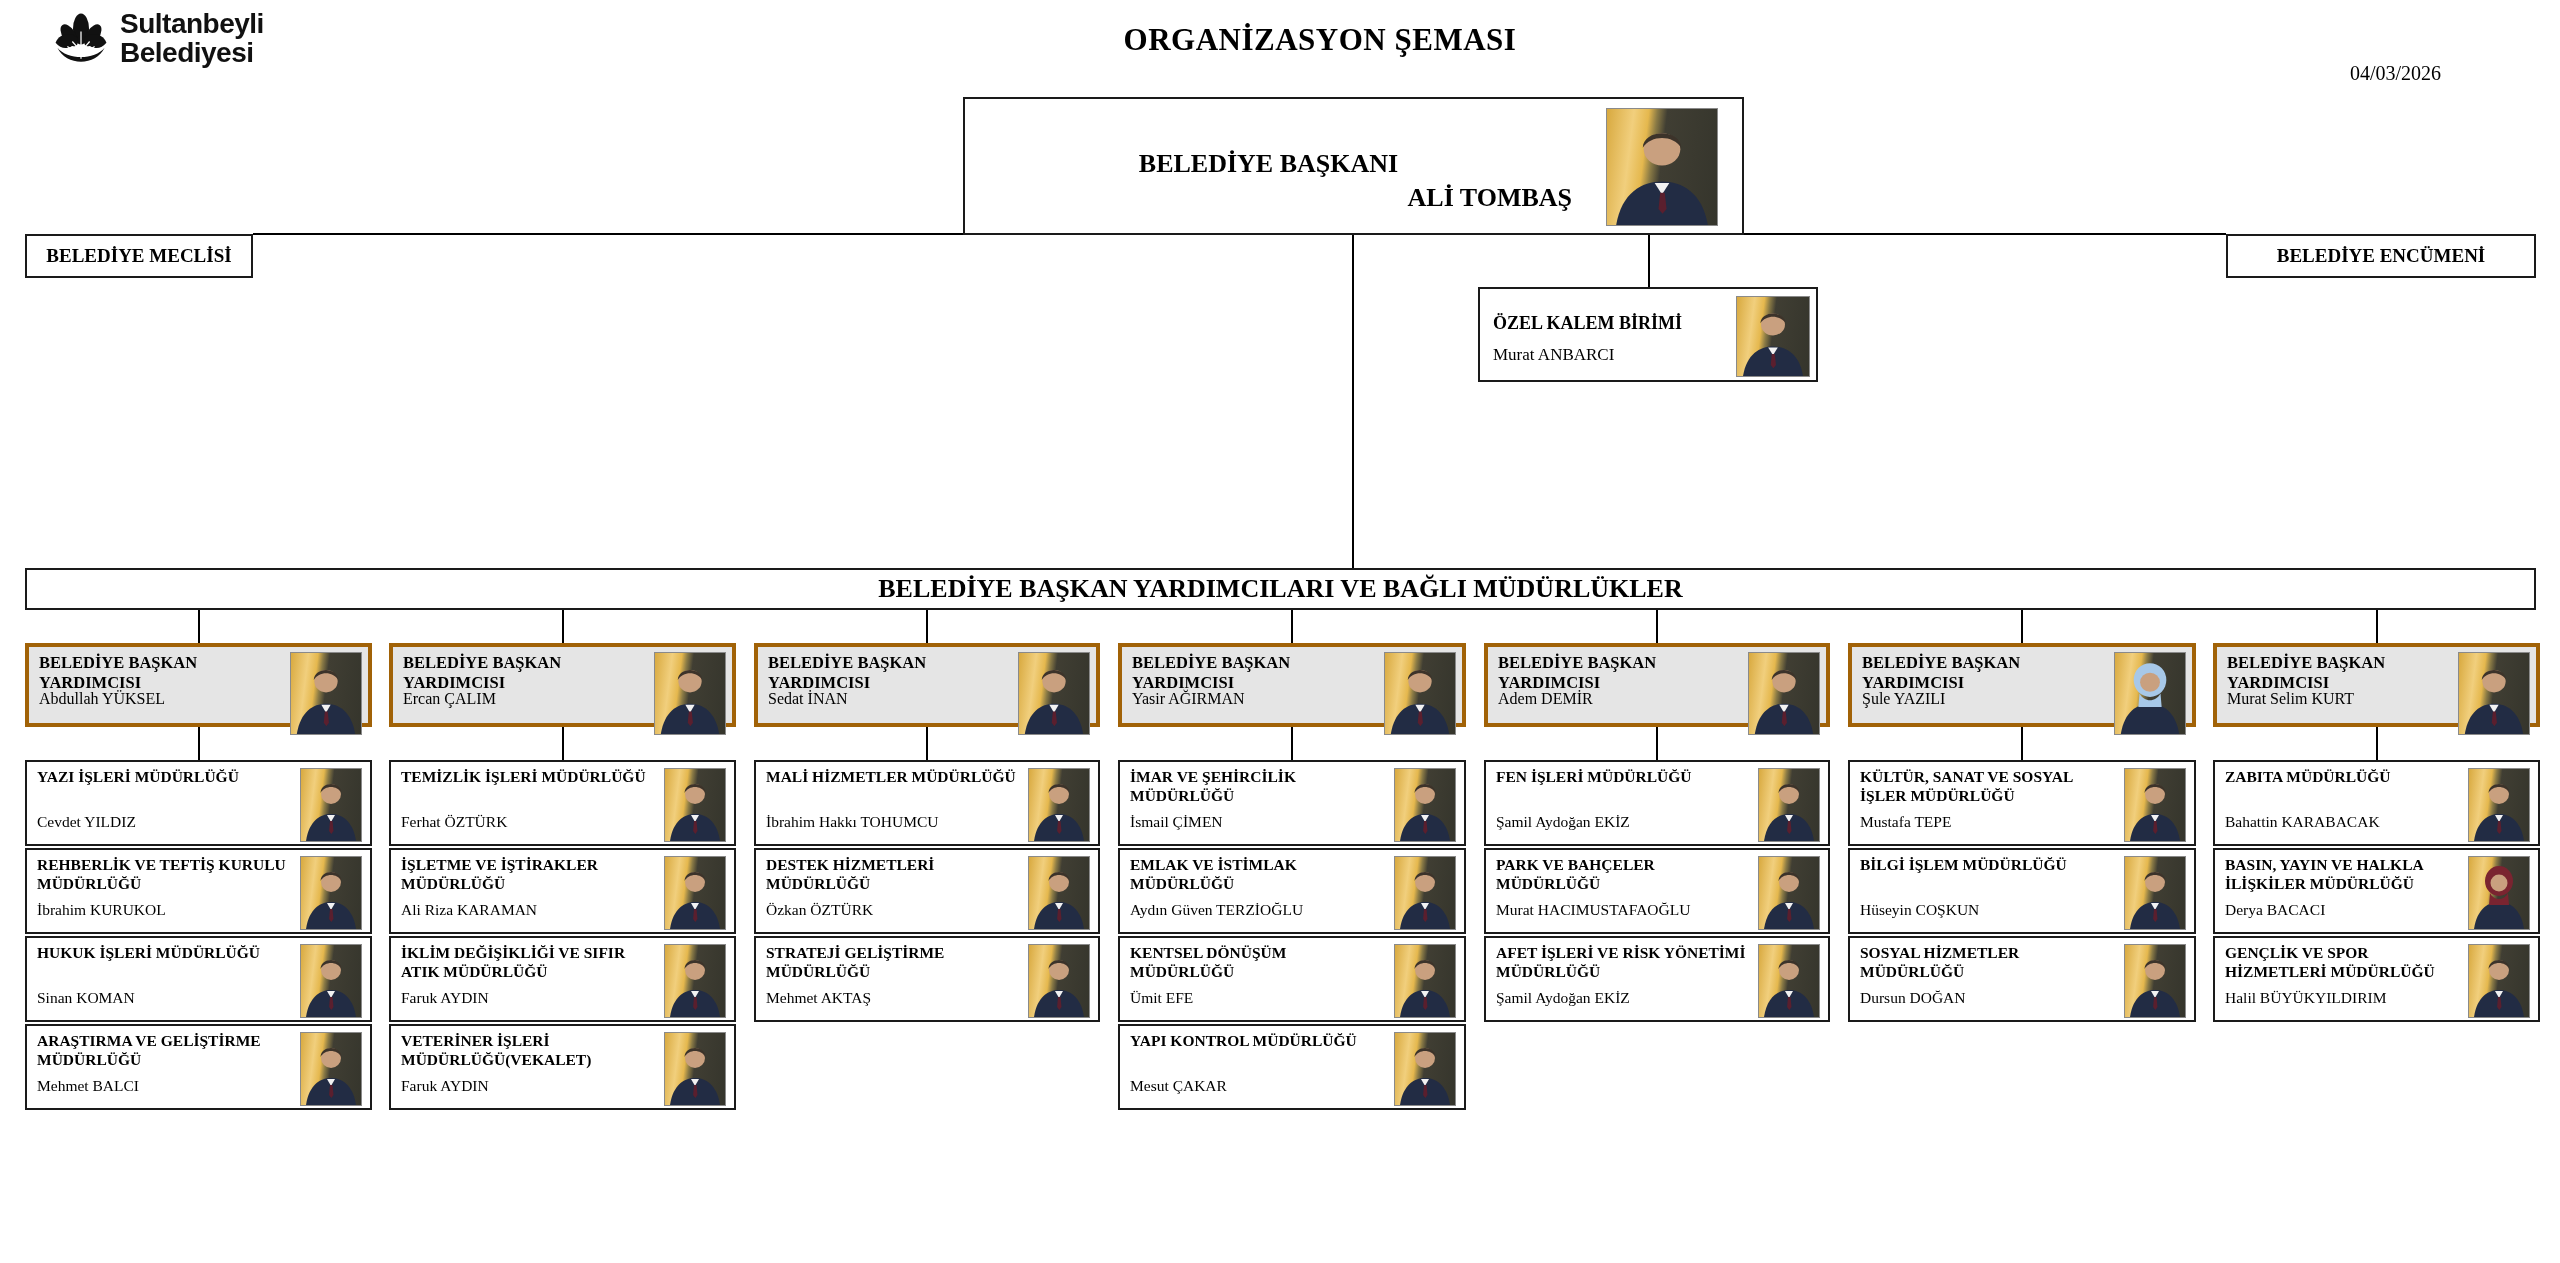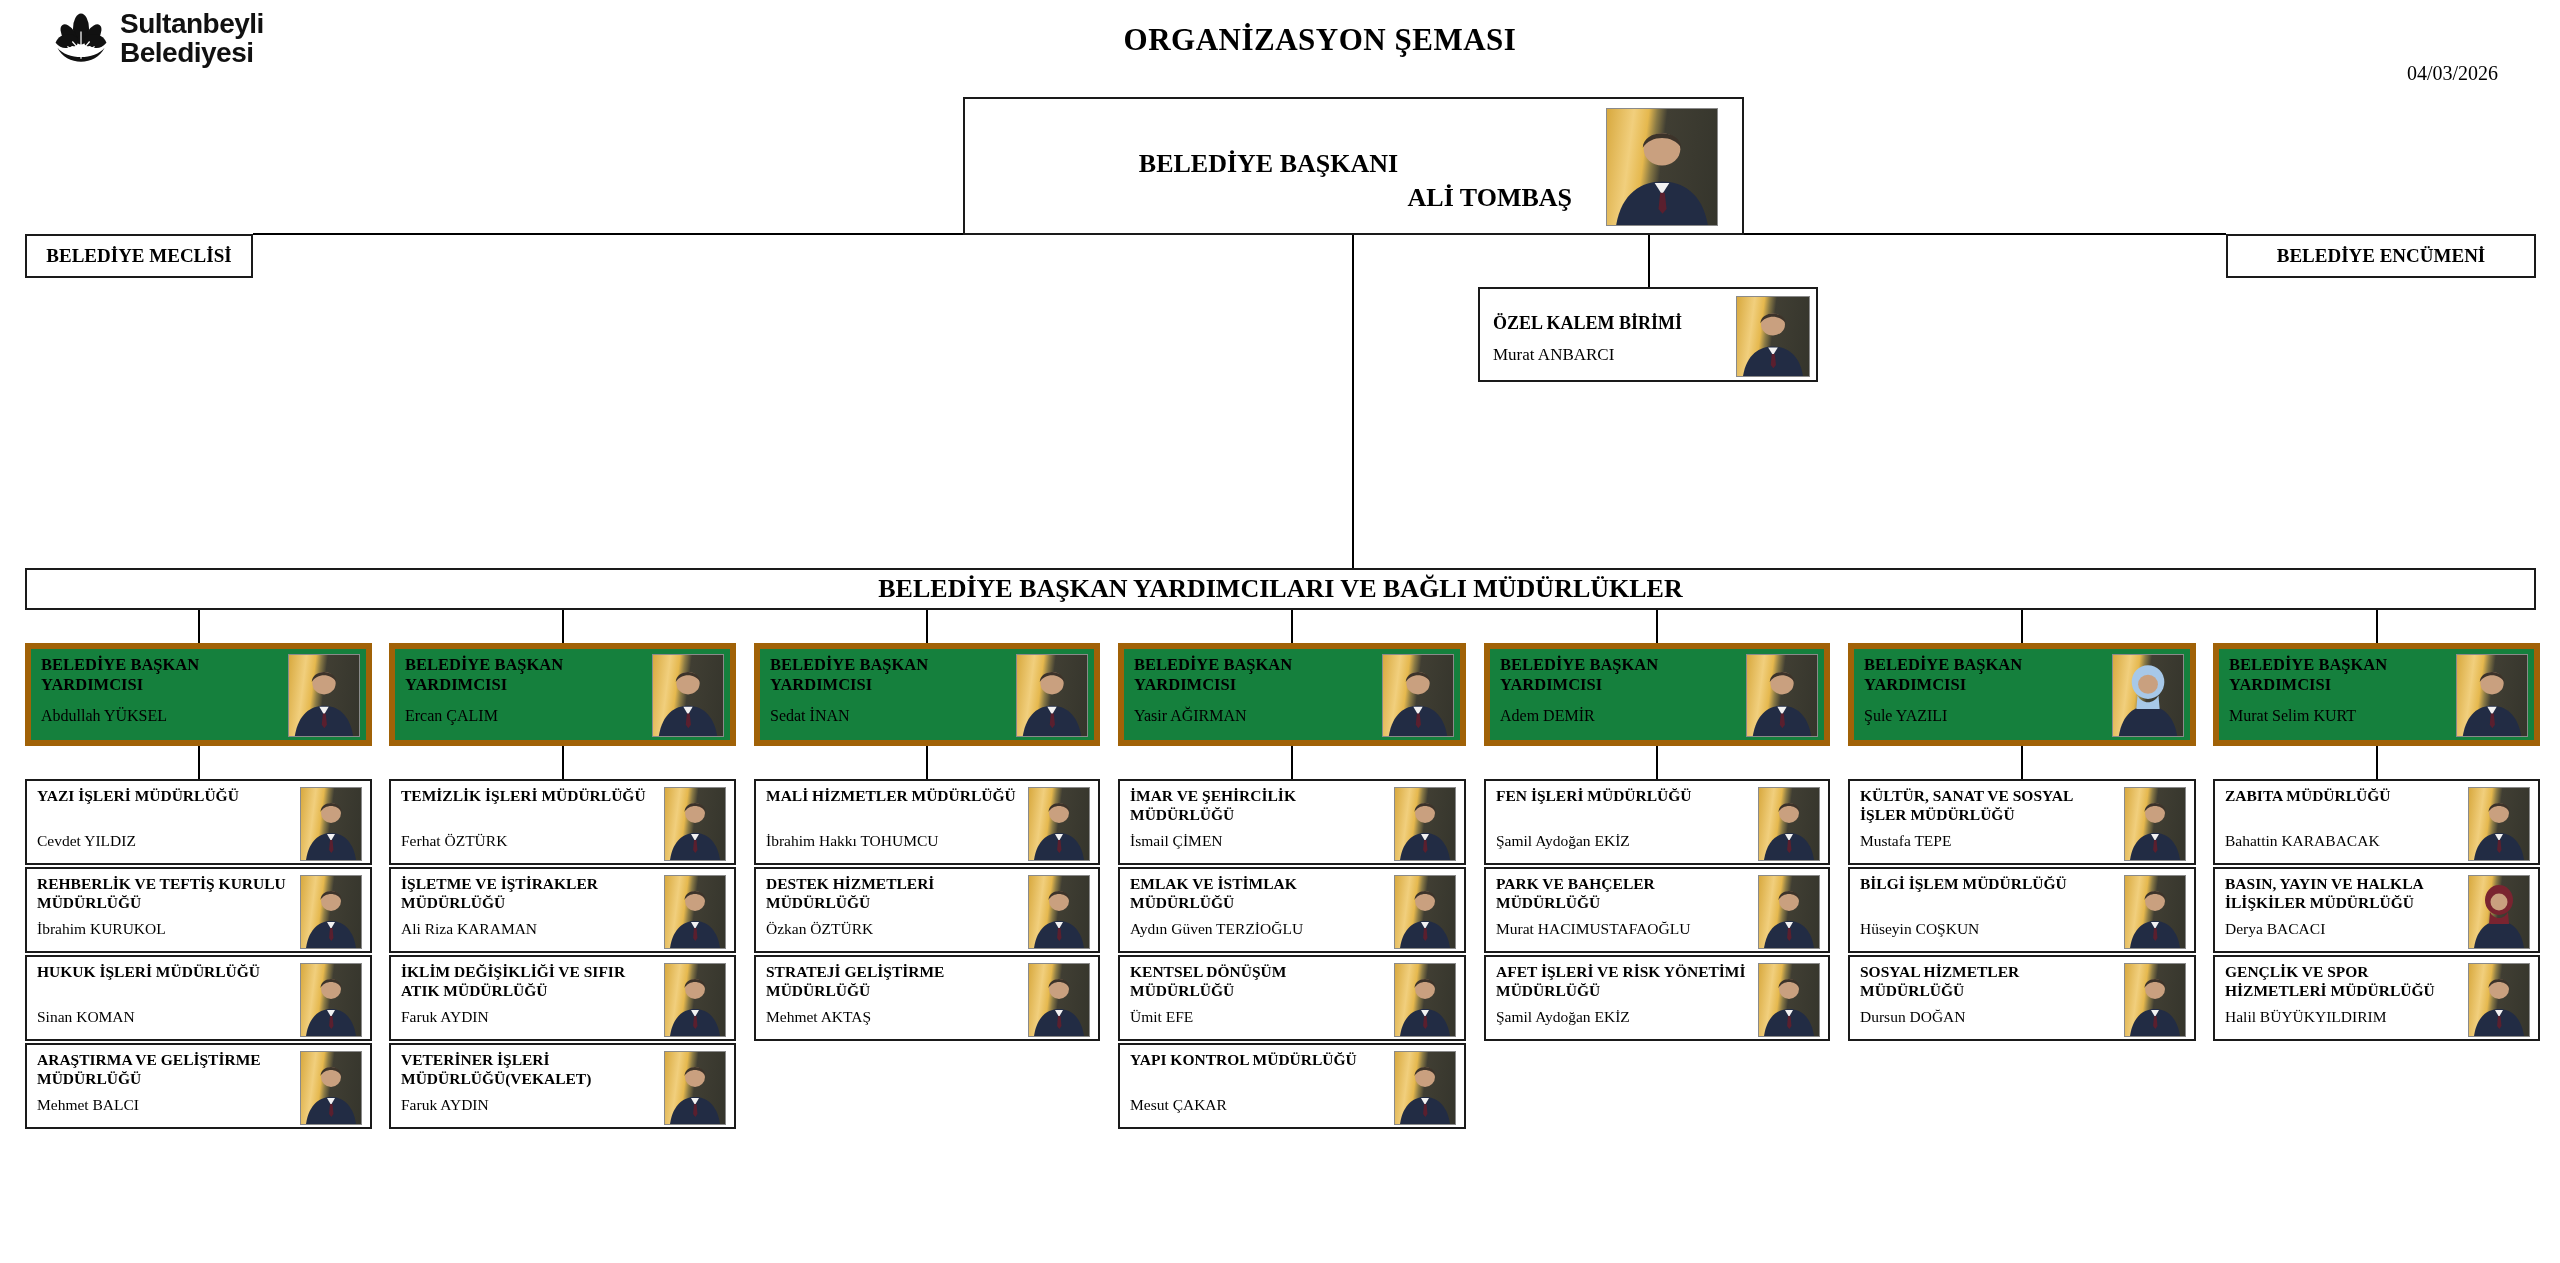--- a/index.html
+++ b/index.html
@@ -7,21 +7,21 @@
     position:relative;width:2560px;height:1263px;background:#ffffff;overflow:hidden;
     font-family:"Liberation Serif","DejaVu Serif",serif;color:#000;
   }
   
   .logo-wrap{position:absolute;left:50px;top:10px;display:flex;align-items:center;gap:8px;}
   .logo-flower{width:62px;height:58px;}
   .logo-text{font-family:"Liberation Sans","DejaVu Sans",sans-serif;font-weight:bold;
     font-size:28px;line-height:1.02;color:#111;letter-spacing:-0.5px;}
   .page-title{position:absolute;left:0;top:22px;width:2560px;text-align:center;
     font-size:31px;font-weight:bold;letter-spacing:0.5px;padding-left:40px;}
-  .date{position:absolute;left:2350px;top:62px;width:140px;font-size:20px;text-align:right;margin-left:8px;}
+  .date{position:absolute;left:2350px;top:62px;width:140px;font-size:20px;text-align:left;}
   
   .hline,.vline{position:absolute;background:#000;}
   
   .node{position:absolute;background:#fff;border:2px solid #1a1a1a;box-sizing:border-box;}
   .simple-label{display:flex;align-items:center;justify-content:center;
     font-weight:bold;font-size:19px;}
   .box-title{position:absolute;top:6px;left:10px;right:72px;font-weight:bold;
     font-size:15.5px;line-height:1.2;}
   .box-name{position:absolute;bottom:13px;left:10px;right:72px;font-size:15.5px;}
   .portrait{position:absolute;border:1px solid #8a8a8a;box-sizing:border-box;overflow:hidden;
@@ -38,21 +38,21 @@
   #ozel-box{left:1478px;top:287px;width:340px;height:95px;}
   #ozel-box .box-title{top:24px;left:13px;right:86px;font-size:18px;}
   #ozel-box .box-name{bottom:15px;left:13px;font-size:17px;}
   #ozel-box .portrait{right:6px;top:7px;width:74px;height:81px;}
   
   #bar{left:25px;top:568px;width:2511px;height:42px;text-align:center;
     font-size:26px;font-weight:bold;line-height:38px;}
   
   .column{position:absolute;top:610px;}
   .stub{width:2px;height:33px;margin:0 auto;background:#000;}
-  .deputy-box{position:relative;height:103px;border:6px solid #a16207;background:#15803d;box-sizing:border-box;}
+  .deputy-box{position:relative;height:84px;border:4px solid #a16207;background:#e5e5e5;box-sizing:border-box;}
   .deputy-box .box-title{top:6px;font-size:16.5px;}
   .deputy-box .box-name{bottom:15px;font-size:16px;}
   .deputy-box .portrait{right:6px;top:5px;width:72px;height:83px;}
   .dept-box{position:relative;height:86px;margin-bottom:2px;border:2px solid #1a1a1a;background:#fff;box-sizing:border-box;}
   .dept-box .portrait{right:8px;top:6px;width:62px;height:74px;}
 </style>
 </head>
 <body>
 
 <div id="canvas">

